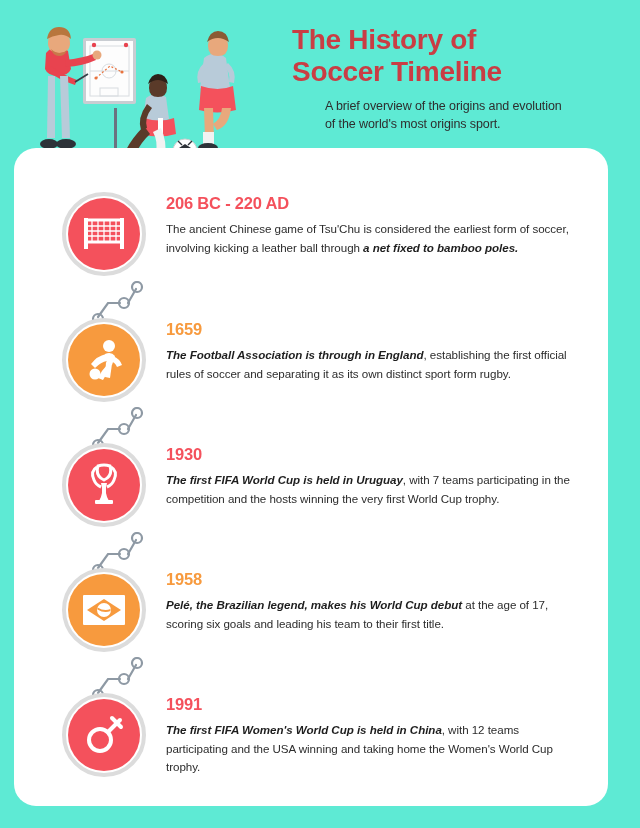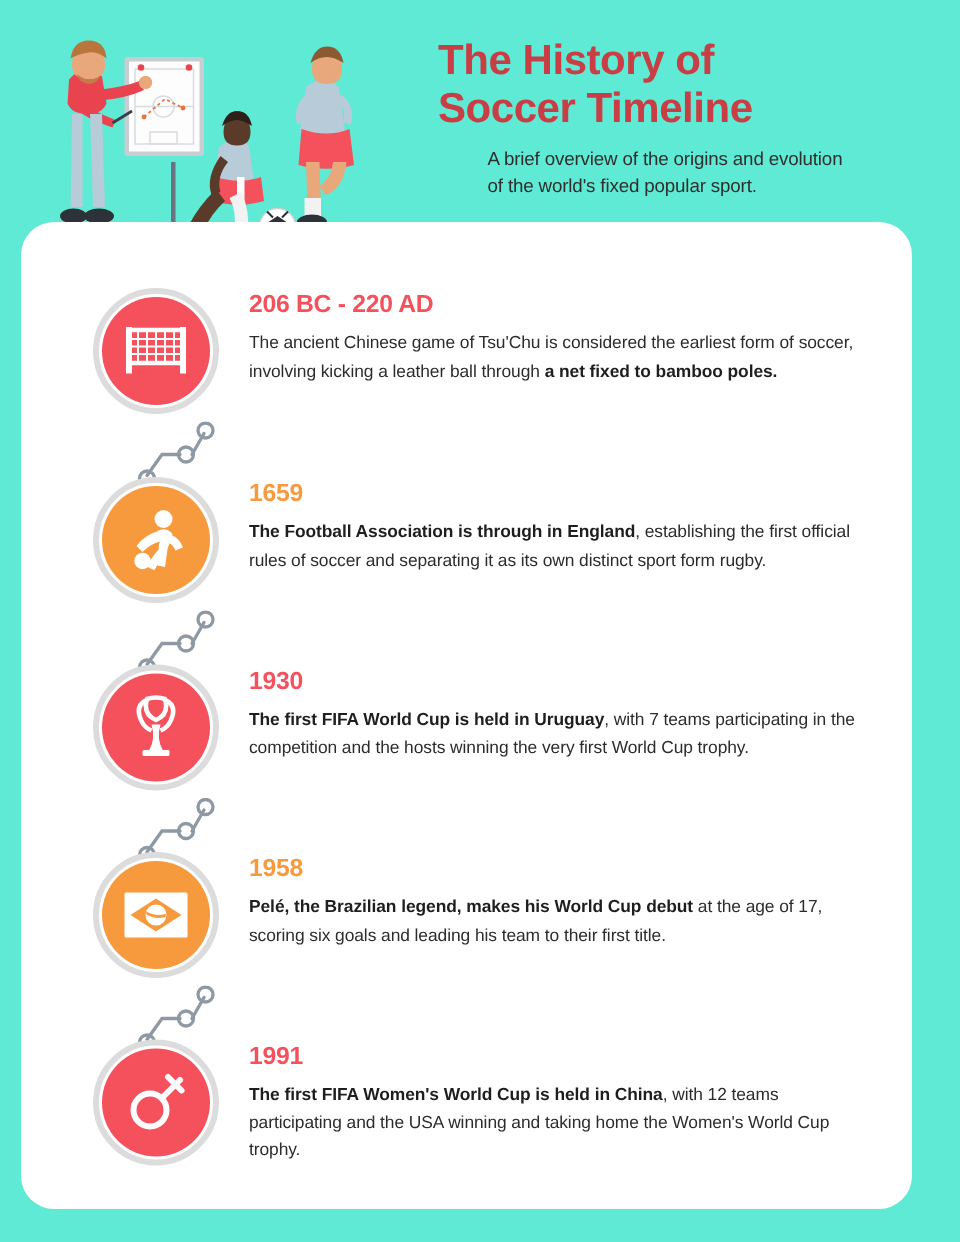--- a/index.html
+++ b/index.html
@@ -48,21 +48,21 @@
   .disc.red { background:#F4515C; }
   .disc.orange { background:#F79A3E; }
   .content { position:absolute; left:152px; top:2px; width:410px; }
   .year { font-size:16.5px; font-weight:bold; line-height:1.2; letter-spacing:-0.2px; }
   .year.red { color:#F4515C; }
   .year.orange { color:#F79A3E; }
   .desc {
     margin-top:6px; font-size:11.6px; color:#2C2C2C;
     line-height:1.62; letter-spacing:-0.05px;
   }
-  .desc b { font-weight:bold; color:#1E1E1E; }
+  .desc b { font-weight:bold; color:#1E1E1E;font-style:italic; }
 
   
   .connector { position:absolute; left:74px; width:60px; height:46px; }
 </style>
 </head>
 <body>
 
 <div class="page">
 
   <div class="header">
@@ -137,21 +137,21 @@
       <path d="M160 133 l4 4 M174 133 l-4 4 M158 149 l5 -3 M176 149 l-5 -3" stroke="#2D3238" stroke-width="1.4"></path>
     </svg>
 
     <div class="header-text">
       <div class="title">
         <div>The History of</div>
         <div>Soccer Timeline</div>
       </div>
       <div class="subtitle">
         <div>A brief overview of the origins and evolution</div>
-        <div>of the world's fixed popular sport.</div>
+        <div>of the world's most origins sport.</div>
       </div>
     </div>
   </div>
 
   <div class="card">
     <div class="timeline">
 
       <div class="row" style="top:44px;">
         <div class="bullet">
           <div class="disc red">

